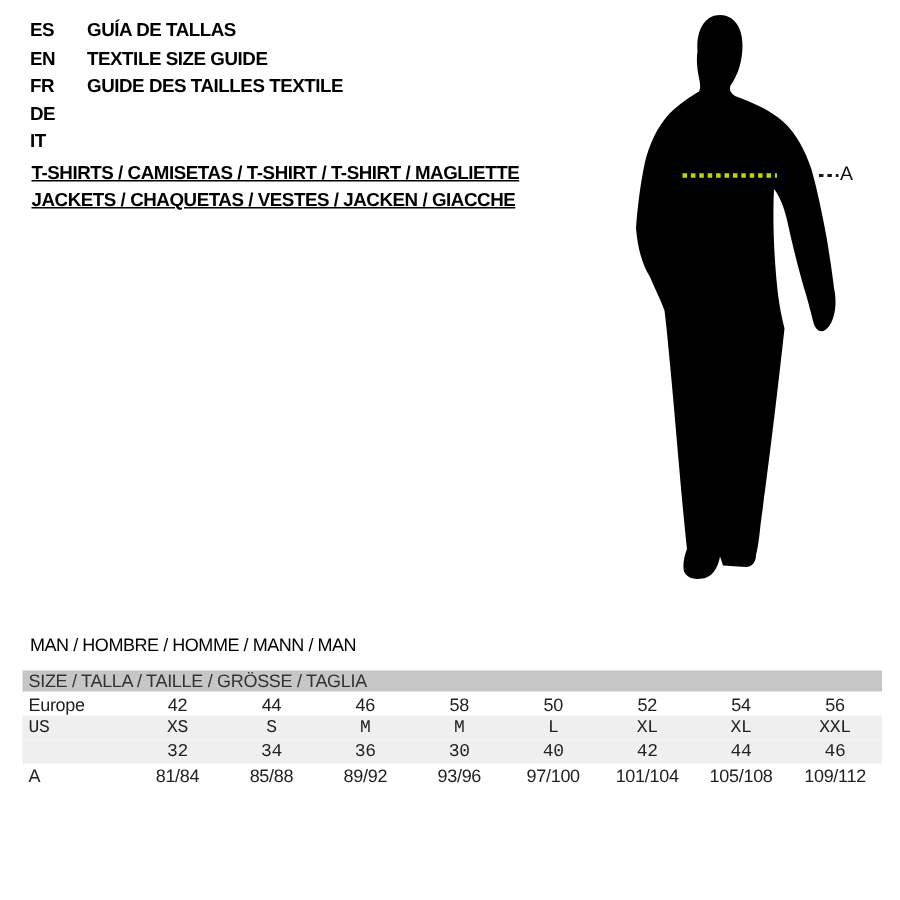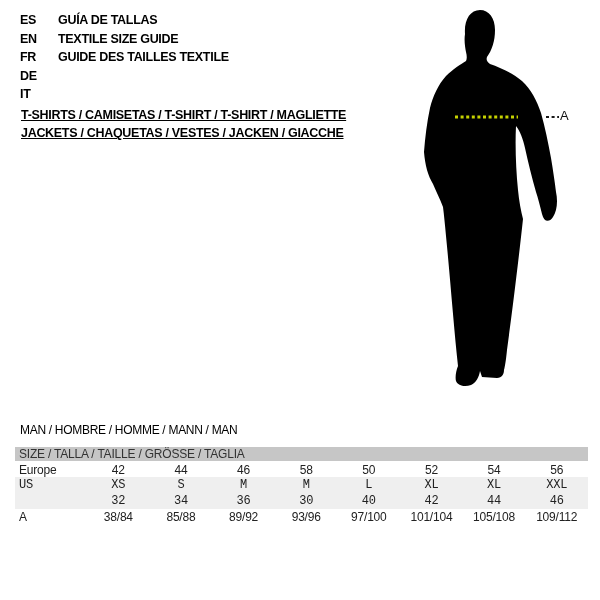--- a/index.html
+++ b/index.html
@@ -147,21 +147,21 @@
       <div class="tcell">36</div>
       <div class="tcell">30</div>
       <div class="tcell">40</div>
       <div class="tcell">42</div>
       <div class="tcell">44</div>
       <div class="tcell">46</div>
     </div>
 
     <div class="trow">
       <div class="tlabel">A</div>
-      <div class="tcell">38/84</div>
+      <div class="tcell">81/84</div>
       <div class="tcell">85/88</div>
       <div class="tcell">89/92</div>
       <div class="tcell">93/96</div>
       <div class="tcell">97/100</div>
       <div class="tcell">101/104</div>
       <div class="tcell">105/108</div>
       <div class="tcell">109/112</div>
     </div>
   </div>
 

